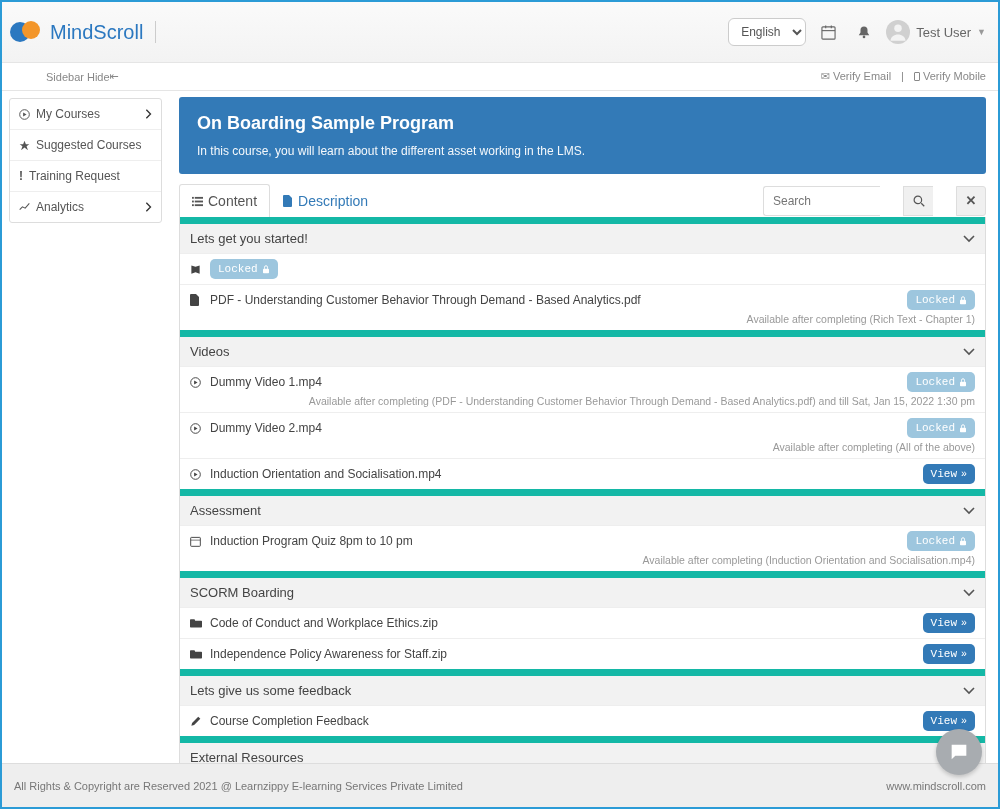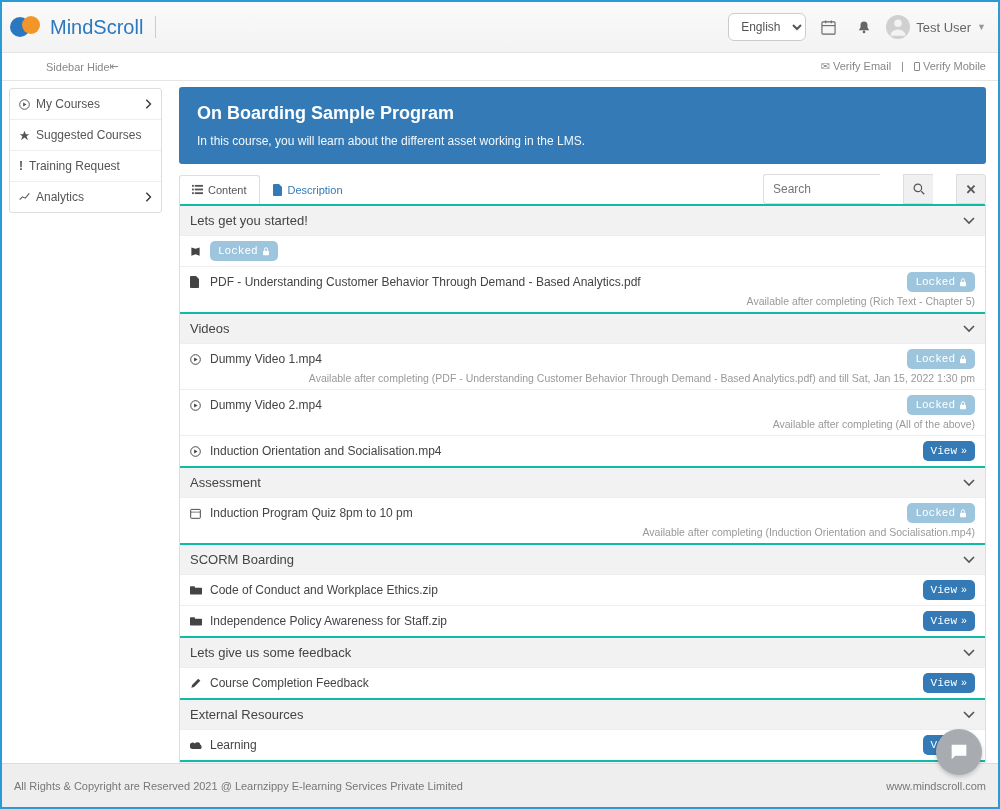--- a/index.html
+++ b/index.html
@@ -10,21 +10,21 @@
     background:#fff;
     border: 2px solid #2b9bd6;
     width:1000px;
     height:809px;
     position:relative;
     overflow:hidden;
   }
 
   
   .navbar {
-    height:51px;
+    height:61px;
     border-bottom:1px solid #e5e5e5;
     background: linear-gradient(#fafafa,#f3f3f3);
     display:flex;
     align-items:center;
     padding:0 12px 0 8px;
   }
   .brand { display:flex; align-items:center; }
   .brand .logo {
     width:34px; height:22px; position:relative; margin-right:6px;
   }
@@ -83,41 +83,41 @@
   .page-header {
     background:#337ab7; color:#fff; border-radius:3px;
     padding:16px 18px 16px;
   }
   .page-header h1 { font-size:18px; font-weight:600; }
   .page-header p { font-size:12px; margin-top:10px; opacity:.95; }
 
   .tabs-row { display:flex; align-items:center; margin-top:10px; gap:0; }
   .tab {
     border:1px solid #ddd; border-bottom:none; border-radius:3px 3px 0 0;
-    padding:8px 12px; font-size:11px; color:#555; background:#fff;
+    padding:8px 12px; font-size:14px; color:#555; background:#fff;
     display:flex; align-items:center; gap:5px; cursor:pointer;
   }
   .tab.inactive { border-color:transparent; color:#337ab7; }
   .search-wrap { margin-left:auto; display:flex;gap:23px; }
   .search-input {
     width:117px; padding:7px 9px; border:1px solid #ddd; border-right:none;
     border-radius:3px 0 0 3px; font-size:12px;
   }
   .search-btn, .clear-btn {
     width:30px; border:1px solid #ddd; background:#f0f0f0;
     display:flex; align-items:center; justify-content:center; color:#555;
     cursor:pointer;
   }
   .search-btn { border-right:none; }
   .clear-btn { border-radius:0 3px 3px 0; }
 
   .accordion { border:1px solid #ddd; border-top:none; }
   .section-head {
     background:#f2f2f2; padding:7px 10px; font-size:13px; color:#444;
-    display:flex; align-items:center; border-top:2px solid #14b8a6;
+    display:flex; align-items:center; border-top:7px solid #14b8a6;
     cursor:pointer;
   }
   .section-head .sh-chev { margin-left:auto; color:#555; }
   .item-row {
     padding:5px 10px 5px 10px; border-top:1px solid #eee; 
   }
   .item-line {
     display:flex; align-items:center; gap:6px; font-size:12px; color:#444;
   }
   .item-line .icon { width:14px; text-align:center; color:#444; }
@@ -346,21 +346,21 @@
         <button class="btn btn-locked">
           <span>Locked</span>
           <span class="lock">
                 <svg width="8" height="9" viewBox="0 0 10 12">
                   <rect x="1" y="5" width="8" height="6" rx="1" fill="#fff"></rect>
                   <path d="M3 5V3a2 2 0 1 1 4 0v2" fill="none" stroke="#fff" stroke-width="1.3"></path>
                 </svg>
               </span>
         </button>
       </div>
-      <div class="item-note">Available after completing (Rich Text - Chapter 5)</div>
+      <div class="item-note">Available after completing (Rich Text - Chapter 1)</div>
         </div>
         <div class="section-head">
           <span>Videos</span>
                <span class="sh-chev">
                  <svg width="12" height="8" viewBox="0 0 12 8">
               <path d="M1 1l5 5 5-5" fill="none" stroke="#555" stroke-width="1.6"></path>
             </svg>
                </span>
         </div>
         <div class="item-row">

